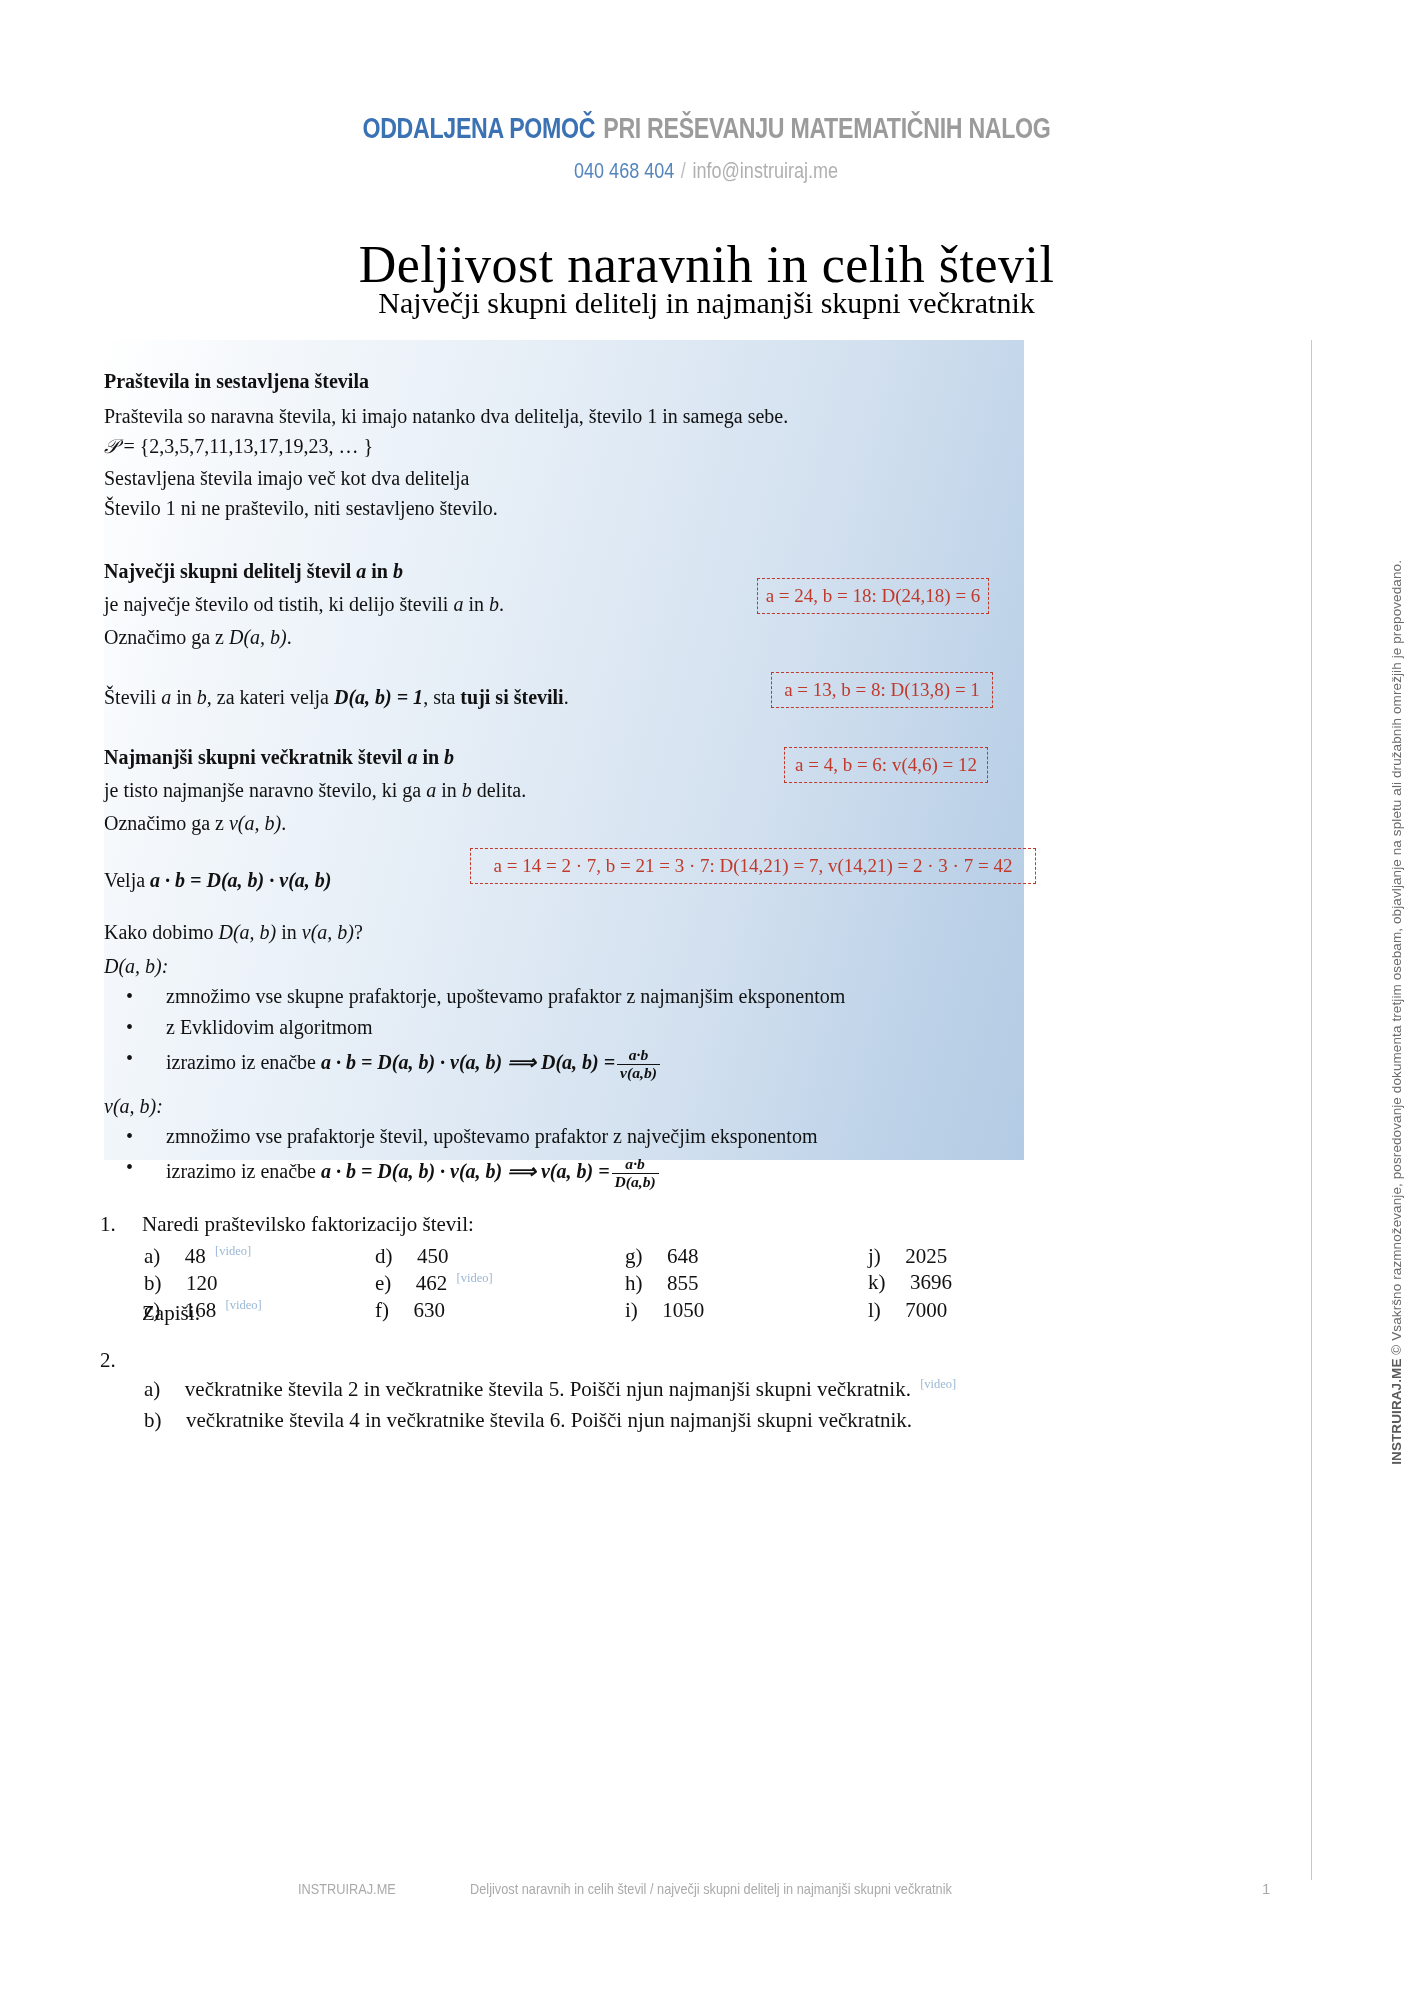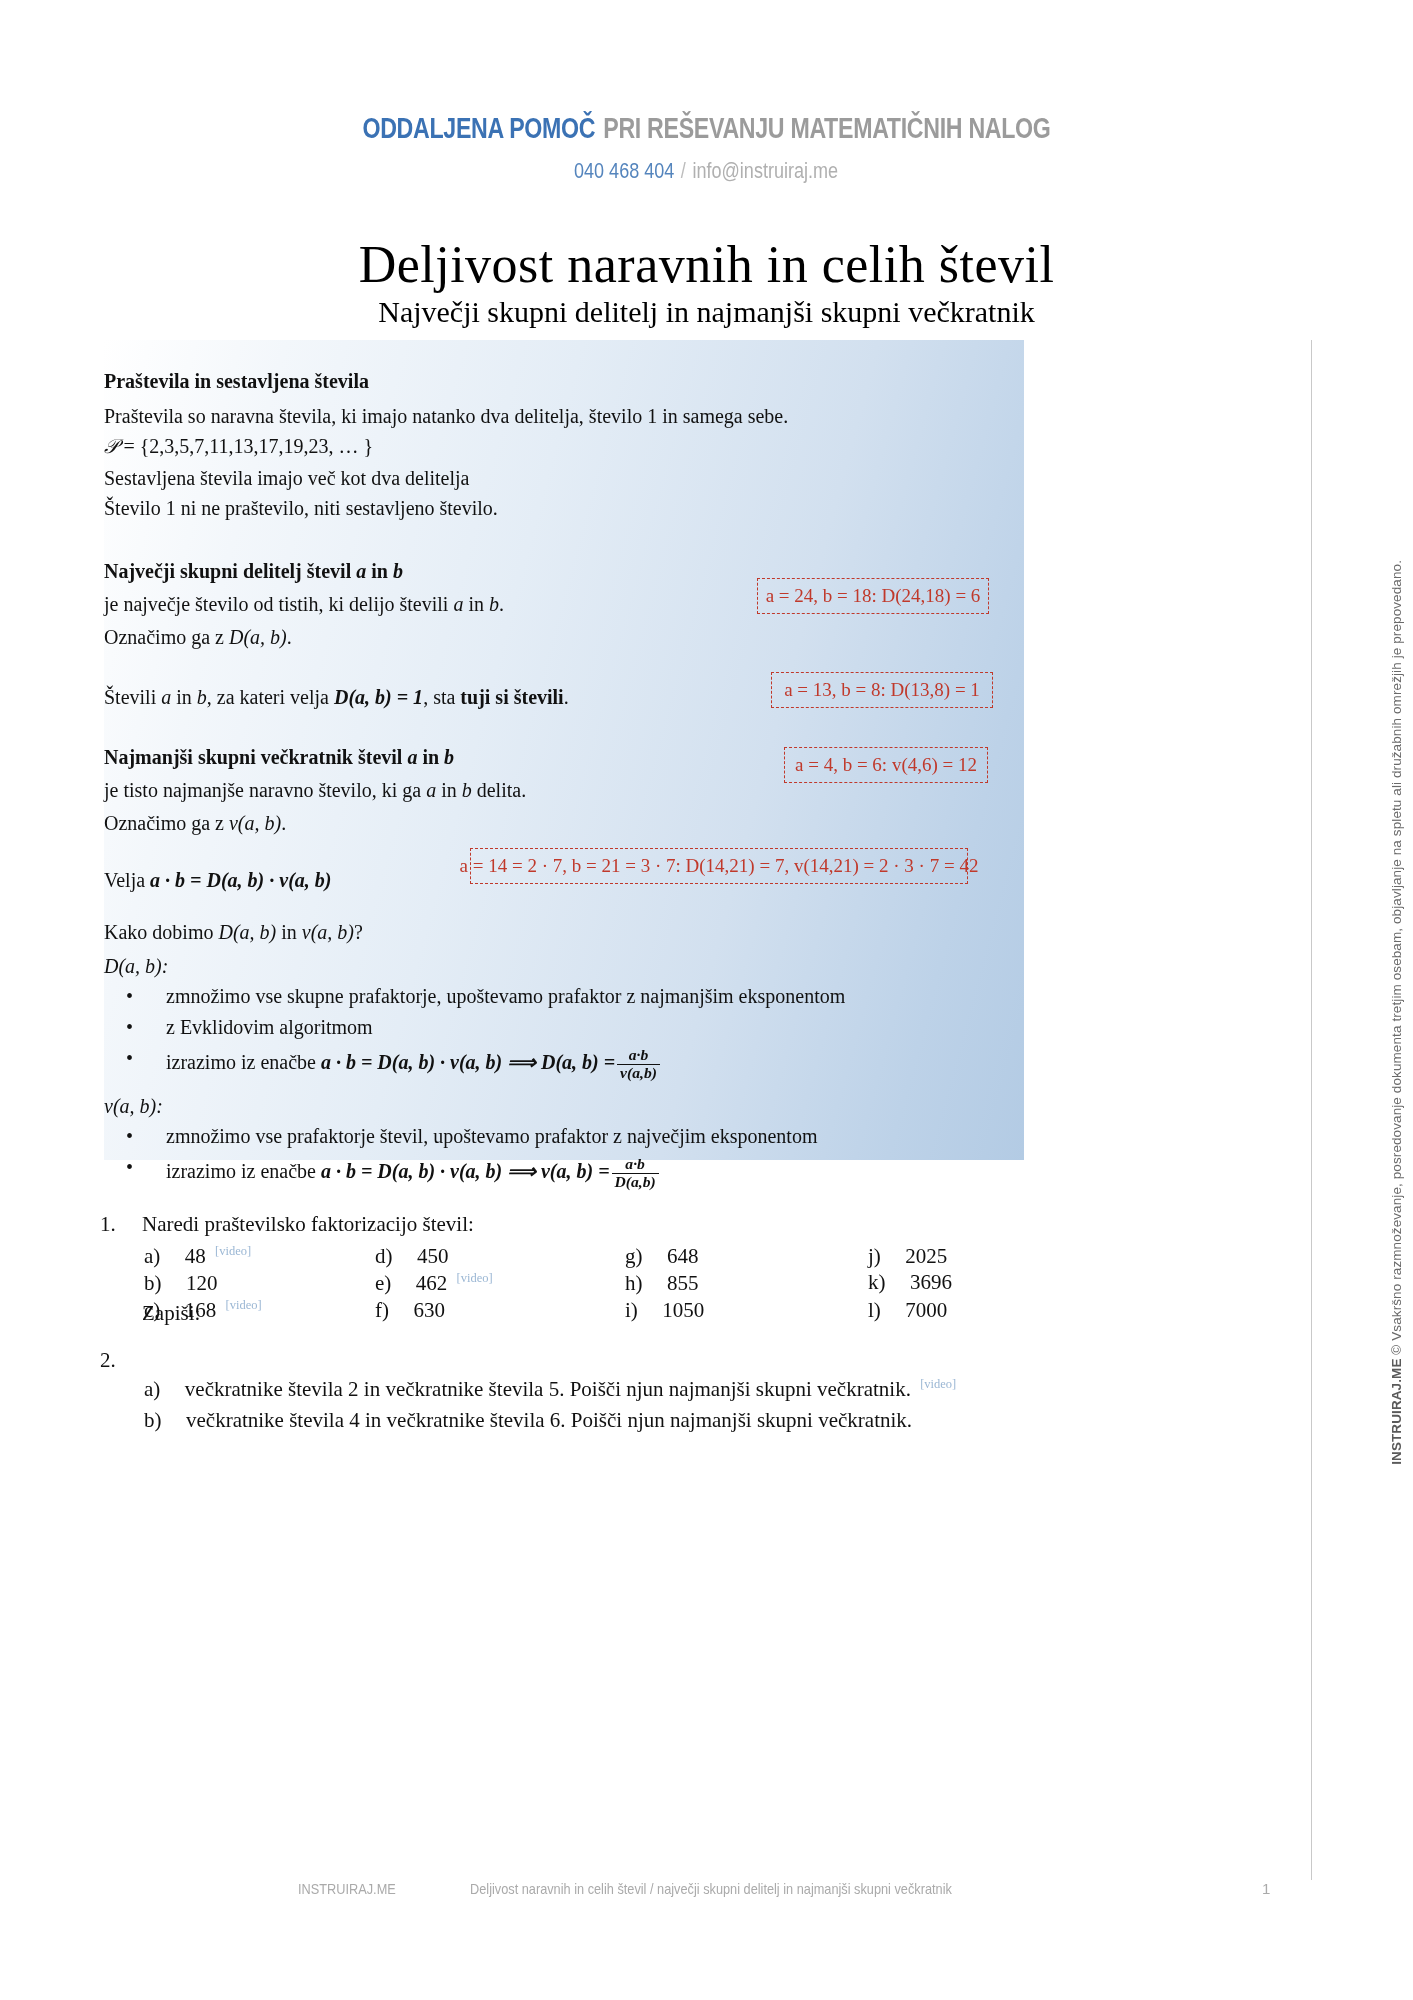--- a/index.html
+++ b/index.html
@@ -58,21 +58,21 @@
     left: 0;
     width: 1413px;
     text-align: center;
     font-size: 52px;
     font-weight: normal;
     letter-spacing: 0.5px;
     color: #000;
   }
   .doc-subtitle {
     position: absolute;
-    top: 270px;
+    top: 261px;
     left: 0;
     width: 1413px;
     text-align: center;
     font-size: 30px;
     font-weight: normal;
     color: #000;
   }
 
   
   .theory-panel {
@@ -314,21 +314,21 @@
   </div>
 
 </div>
 
 <div class="ex-box" style="left:757px; top:578px; width:232px; height:36px;">a = 24, b = 18:  D(24,18) = 6</div>
 
 <div class="ex-box" style="left:771px; top:672px; width:222px; height:36px;">a = 13, b = 8:  D(13,8) = 1</div>
 
 <div class="ex-box" style="left:784px; top:747px; width:204px; height:36px;">a = 4, b = 6:  v(4,6) = 12</div>
 
-<div class="ex-box" style="left:470px; top:848px; width:498px; height:36px;">a = 14 = 2 · 7, b = 21 = 3 · 7:  D(14,21) = 7, v(14,21) = 2 · 3 · 7 = 42</div>
+<div class="ex-box" style="left:470px; top:848px; width:566px; height:36px;">a = 14 = 2 · 7, b = 21 = 3 · 7:  D(14,21) = 7, v(14,21) = 2 · 3 · 7 = 42</div>
 
 <div class="ex-section">
 
   <div class="q-num" style="left:100px; top:1212px;">1.</div>
   <div class="q-text" style="left:142px; top:1212px;">Naredi praštevilsko faktorizacijo števil:</div>
 
   <div class="item" style="left:144px; top:1244px;">
     <span>a)</span>
     <span style="display:inline-block;width:14px;"></span>
     <span>48</span>

